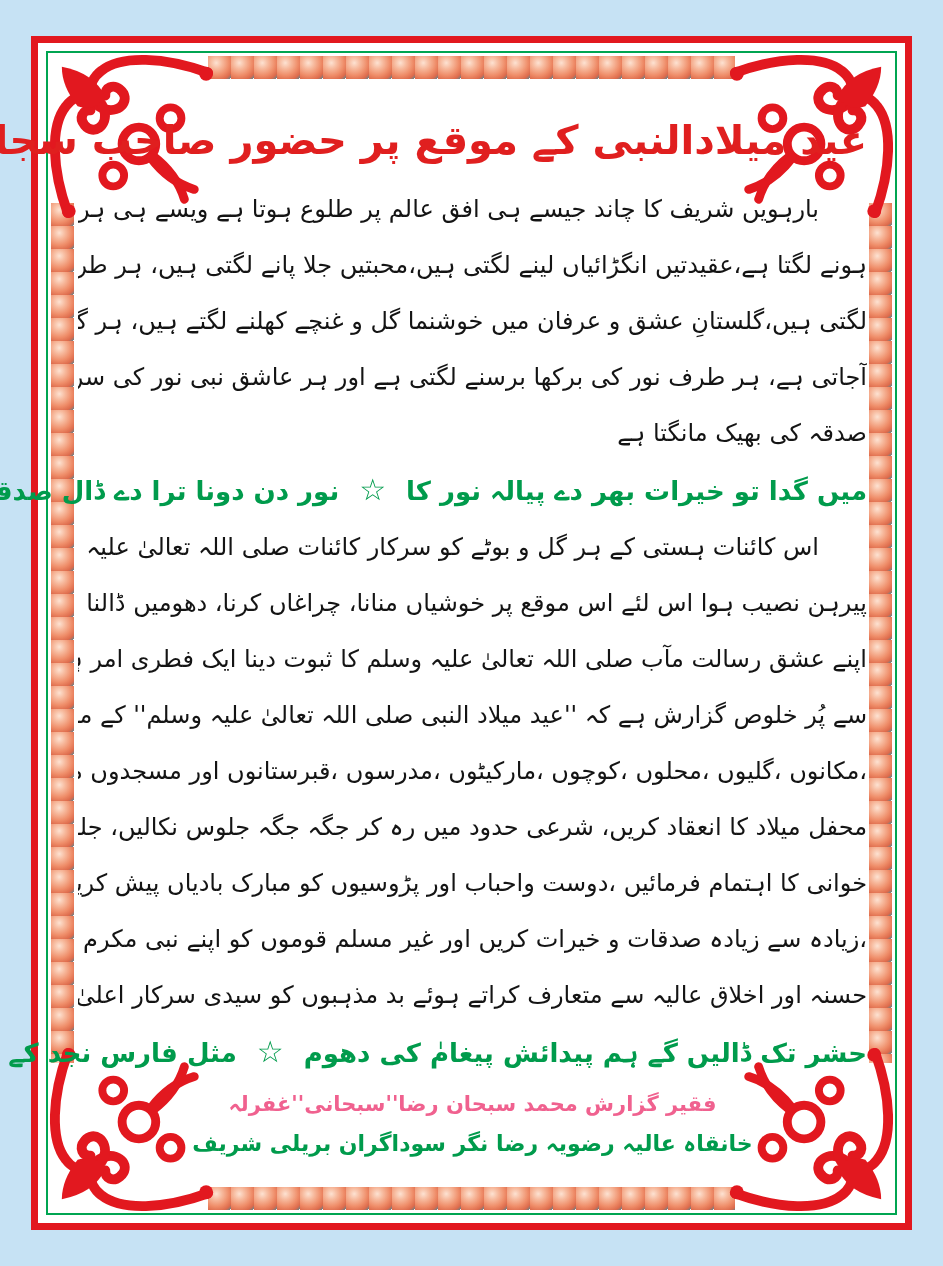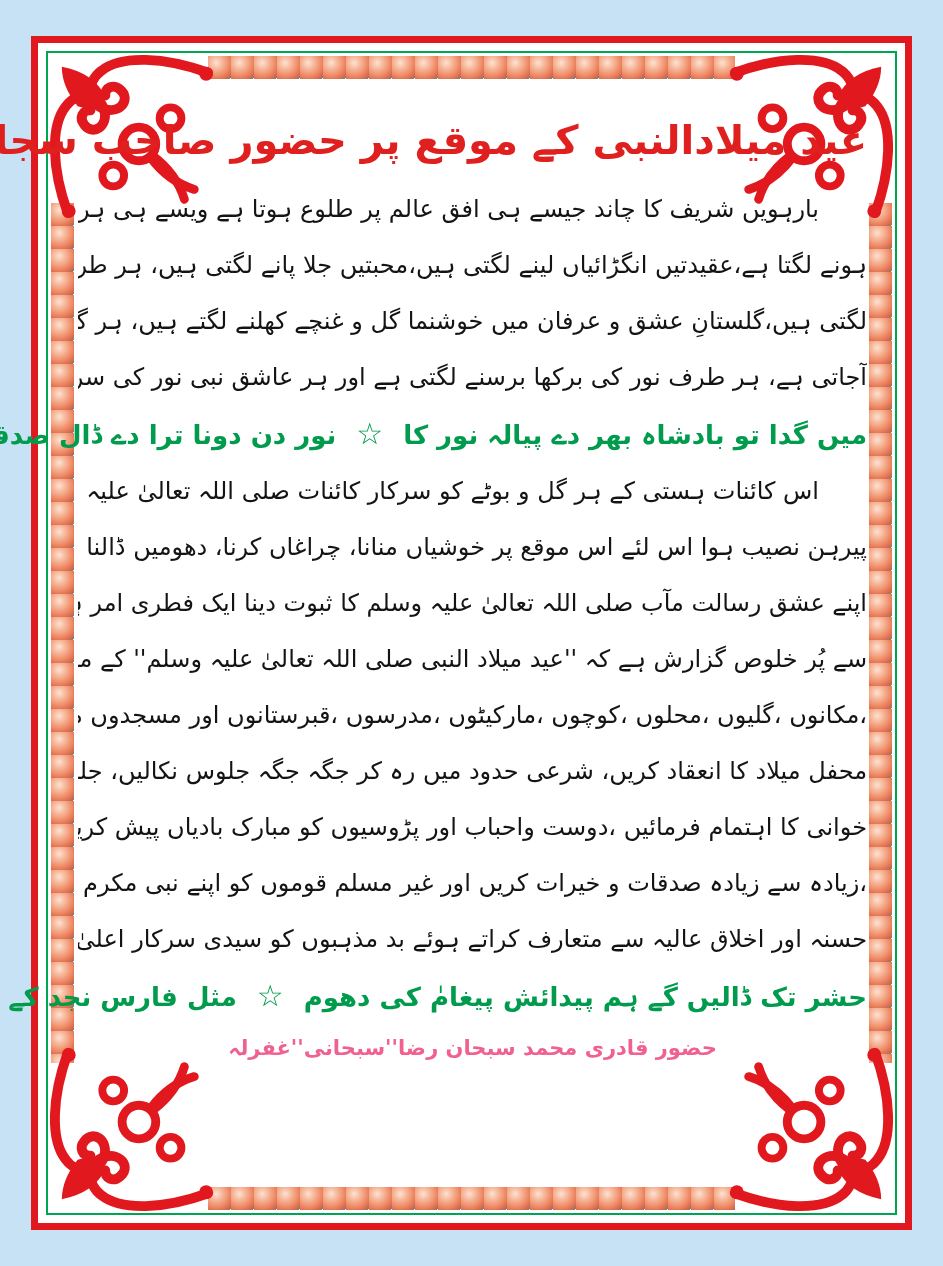--- a/index.html
+++ b/index.html
@@ -119,39 +119,41 @@
 
     <div class="content">
 
       <div class="title">عید میلادالنبی کے موقع پر حضور صاحب سجادہ کا ایک اہم پیغام</div>
 
       <div>
         <div class="bline indent">بارہویں شریف کا چاند جیسے ہی افق عالم پر طلوع ہوتا ہے ویسے ہی ہر طرف چراغاں ہی چراغاں</div>
         <div class="bline">ہونے لگتا ہے،عقیدتیں انگڑائیاں لینے لگتی ہیں،محبتیں جلا پانے لگتی ہیں، ہر طرف پیدائش مولیٰ کی دھوم میں مچنے</div>
         <div class="bline">لگتی ہیں،گلستانِ عشق و عرفان میں خوشنما گل و غنچے کھلنے لگتے ہیں، ہر گھر اور ہر بستی انوار و رحمت کی آغوش میں</div>
         <div class="bline">آجاتی ہے، ہر طرف نور کی برکھا برسنے لگتی ہے اور ہر عاشق نبی نور کی سرکار سے امام احمد رضا کی زبان میں یوں</div>
+        <div class="bline start">صدقہ کی بھیک مانگتا ہے</div>
       </div>
 
       <div class="verse">
-        <span>میں گدا تو بادشاہ بھر دے پیالہ نور کا</span><span class="star">☆</span><span>نور دن دونا ترا دے ڈال صدقہ نور کا</span>
+        <span>میں گدا تو خیرات بھر دے پیالہ نور کا</span><span class="star">☆</span><span>نور دن دونا ترا دے ڈال صدقہ نور کا</span>
       </div>
 
       <div>
         <div class="bline indent">اس کائنات ہستی کے ہر گل و بوٹے کو سرکار کائنات صلی اللہ تعالیٰ علیہ وسلم کے صدقے وجود کا</div>
         <div class="bline">پیرہن نصیب ہوا اس لئے اس موقع پر خوشیاں منانا، چراغاں کرنا، دھومیں ڈالنا اور جلسہ و جلوس کے ذریعہ</div>
         <div class="bline">اپنے عشق رسالت مآب صلی اللہ تعالیٰ علیہ وسلم کا ثبوت دینا ایک فطری امر ہے۔ لہذا تمام احباب اہلسنت</div>
         <div class="bline">سے پُر خلوص گزارش ہے کہ ''عید میلاد النبی صلی اللہ تعالیٰ علیہ وسلم'' کے موقع پر اپنی بستیوں ،دوکانوں</div>
         <div class="bline">،مکانوں ،گلیوں ،محلوں ،کوچوں ،مارکیٹوں ،مدرسوں ،قبرستانوں اور مسجدوں میں سجاوٹ اور چراغاں کریں</div>
         <div class="bline">محفل میلاد کا انعقاد کریں، شرعی حدود میں رہ کر جگہ جگہ جلوس نکالیں، جلسے منعقد کرائیں ،قرآن خوانی اور فاتحہ</div>
         <div class="bline">خوانی کا اہتمام فرمائیں ،دوست واحباب اور پڑوسیوں کو مبارک بادیاں پیش کریں ،غریبوں کی امداد کریں</div>
         <div class="bline">،زیادہ سے زیادہ صدقات و خیرات کریں اور غیر مسلم قوموں کو اپنے نبی مکرم صلی اللہ تعالیٰ علیہ وسلم کے اسوۂ</div>
         <div class="bline">حسنہ اور اخلاق عالیہ سے متعارف کراتے ہوئے بد مذہبوں کو سیدی سرکار اعلیٰ حضرت کا یہ پیغام سنائیں کہ</div>
       </div>
 
       <div class="verse">
         <span>حشر تک ڈالیں گے ہم پیدائش پیغامٰ کی دھوم</span><span class="star">☆</span><span>مثل فارس نجد کے قلعہ گراتے جائیں گے</span>
       </div>
 
-      <div class="sig1">حضور قادری محمد سبحان رضا''سبحانی''غفرلہ</div>
+      <div class="sig1">فقیر گزارش محمد سبحان رضا''سبحانی''غفرلہ</div>
+      <div class="sig2">خانقاہ عالیہ رضویہ رضا نگر سوداگران بریلی شریف</div>
 
     </div>
   </div>
 </div>
 
 </body></html>

